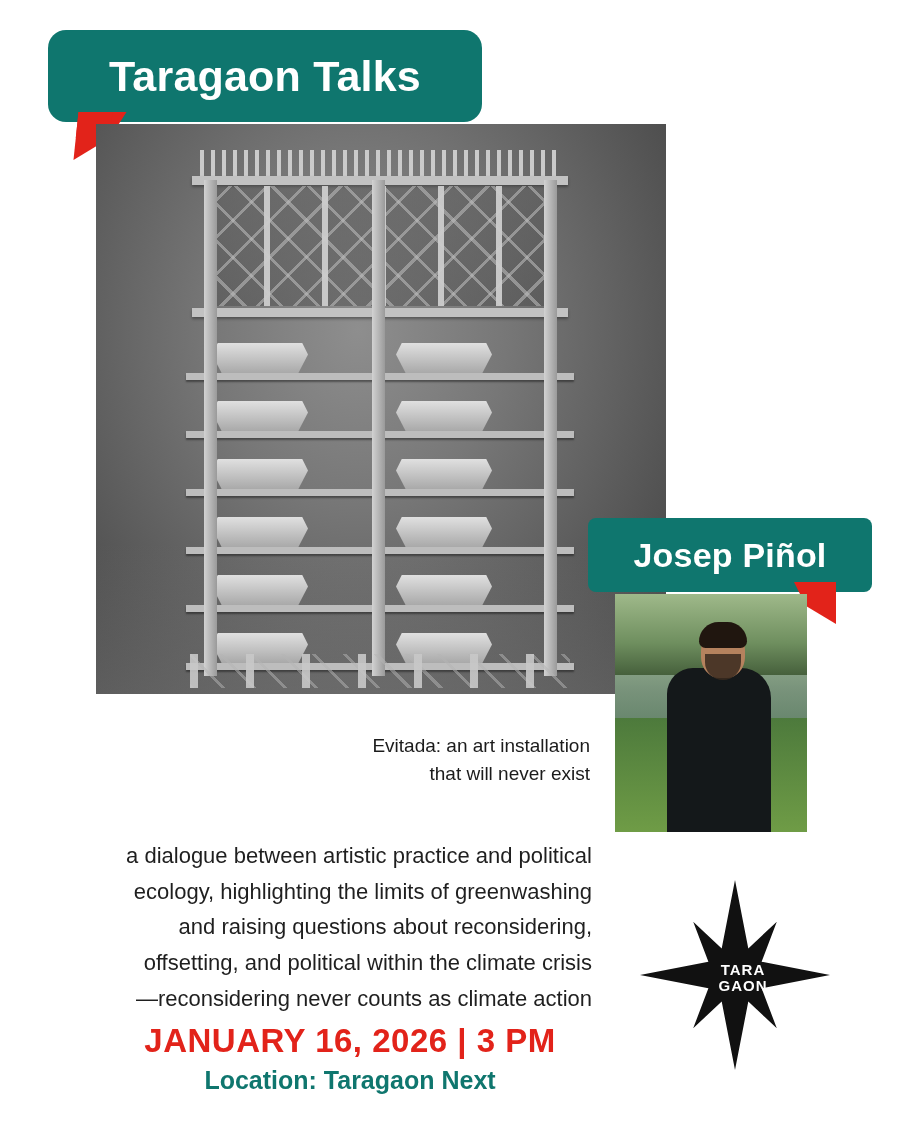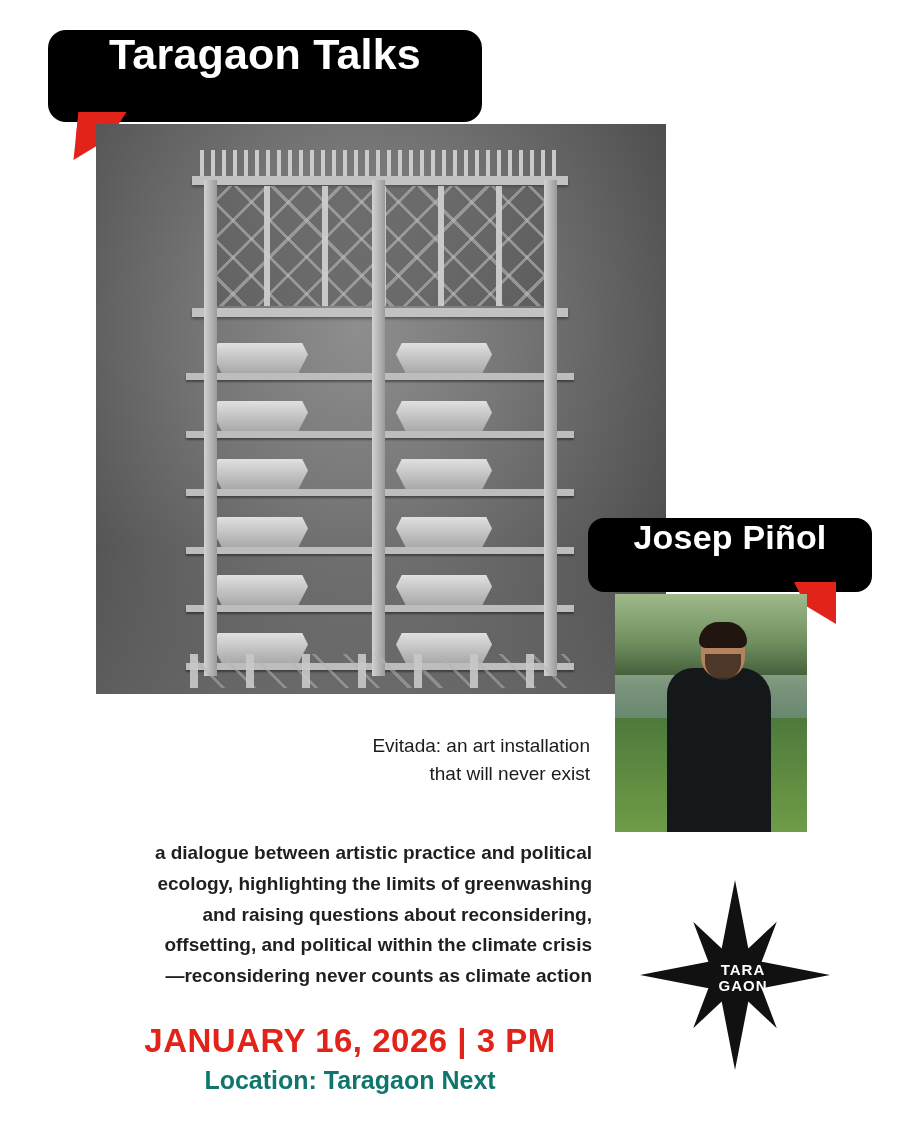--- a/index.html
+++ b/index.html
@@ -12,25 +12,25 @@
     height: 1124px;
     position: relative;
     overflow: hidden;
     font-family: "Liberation Sans", sans-serif;
     color: #1a1a1a;
   }
 
   
   .bubble {
     position: absolute;
-    background: #000000;
+    background: #0f766e;
     color: #ffffff;
     border-radius: 18px;
     display: flex;
-    align-items: flex-start;
+    align-items: center;
     justify-content: center;
     font-weight: bold;
     letter-spacing: 0.2px;
   }
   .bubble .tail {
     position: absolute;
     width: 0;
     height: 0;
   }
 
@@ -50,21 +50,21 @@
     border-bottom: 22px solid transparent;
     transform: skewX(-6deg);
   }
 
   #speaker-bubble {
     left: 588px;
     top: 518px;
     width: 284px;
     height: 74px;
     font-size: 34px;
-    border-radius: 16px;
+    border-radius: 8px;
   }
   #speaker-bubble .tail {
     right: 36px;
     bottom: -32px;
     border-left: 12px solid transparent;
     border-right: 30px solid #e2231a;
     border-top: 24px solid #e2231a;
     border-bottom: 18px solid transparent;
   }
 
@@ -255,24 +255,23 @@
     font-size: 19px;
     line-height: 1.48;
     color: #1b1b1b;
   }
   #description {
     position: absolute;
     left: 72px;
     top: 838px;
     width: 520px;
     text-align: right;
-    font-size: 19px;
+    font-size: 22px;
     line-height: 1.62;
     color: #1f1f1f;
-    font-weight: bold;
   }
   #event-date {
     position: absolute;
     left: 100px;
     top: 1022px;
     width: 500px;
     text-align: center;
     font-size: 33px;
     font-weight: bold;
     color: #e2231a;

